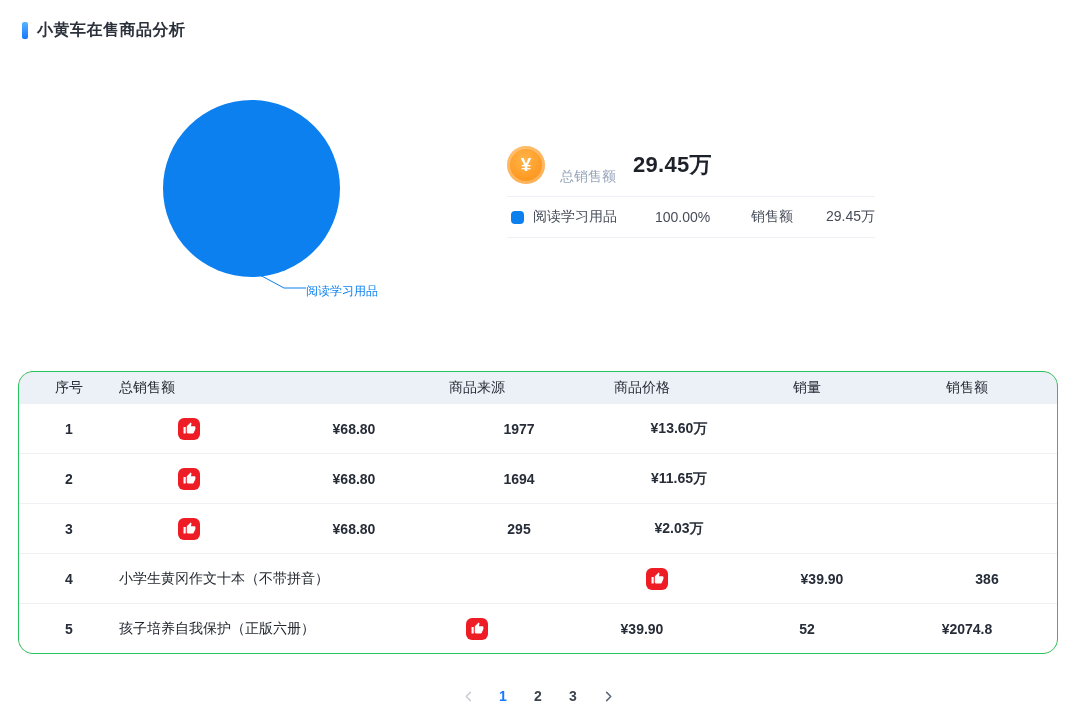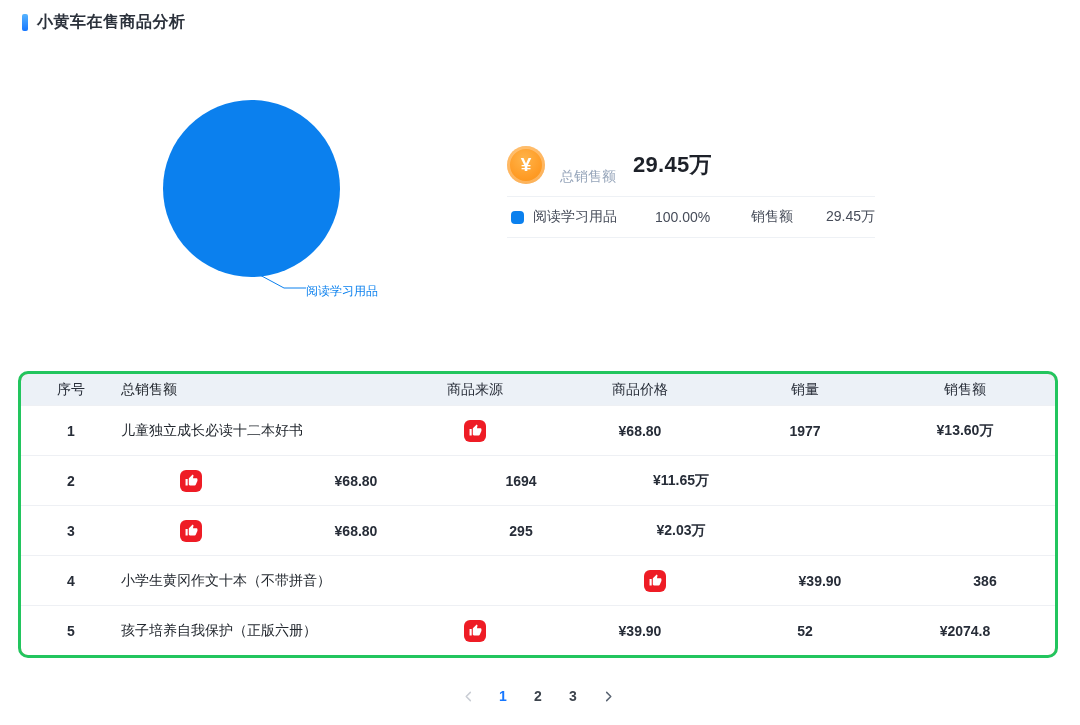--- a/index.html
+++ b/index.html
@@ -8,21 +8,21 @@
     position:relative;
     width:1080px; height:725px;
     background:#ffffff;
     font-family:"Liberation Sans","DejaVu Sans",sans-serif;
     color:#1d2129;
     overflow:hidden;
   }
 
   
   .page-title-row {
-    position:absolute; left:22px; top:12px;
+    position:absolute; left:22px; top:20px;
     display:flex; align-items:center;
   }
   .title-accent {
     width:6px; height:17px; border-radius:2px;
     background:linear-gradient(180deg,#57b4ff 0%,#1677ff 100%);
     margin-right:9px;
   }
   .title-text { font-size:16px; font-weight:700; color:#2b313b; letter-spacing:0.5px; }
 
   
@@ -61,21 +61,21 @@
   .legend-dot { width:13px; height:13px; border-radius:4px; background:#0b80ee; margin-left:4px; flex:none; }
   .legend-name  { margin-left:9px; width:122px; }
   .legend-pct   { width:96px; }
   .legend-metric{ width:70px; }
   .legend-value { flex:1; text-align:right; }
 
   
   .table {
     position:absolute; left:18px; top:371px;
     width:1040px;
-    border:3px solid #22c55e; border-radius:10px;
+    border:1px solid #22c55e; border-radius:15px;
     overflow:hidden; background:#4d7c0f;
   }
   .thead {
     display:flex; align-items:center;
     height:31px; background:#ecf1f7;
     font-size:14px; color:#272d38;
   }
   .trow {
     display:flex; align-items:center;
     height:50px; background:#fff;
@@ -153,21 +153,20 @@
       <div class="cell col-index">序号</div>
       <div class="cell col-name">总销售额</div>
       <div class="cell col-source">商品来源</div>
       <div class="cell col-price">商品价格</div>
       <div class="cell col-sales">销量</div>
       <div class="cell col-revenue">销售额</div>
     </div>
 
     <div class="trow">
       <div class="cell col-index">1</div>
-      <div class="cell col-name">儿童独立成长必读十二本好书</div>
       <div class="cell col-source">
         <span class="source-badge">
           <svg viewBox="0 0 24 24">
               <path d="M1 21h4V9H1v12zM23 10c0-1.1-.9-2-2-2h-6.31l.95-4.57.03-.32c0-.41-.17-.79-.44-1.06L14.17 1 7.59 7.59C7.22 7.95 7 8.45 7 9v10c0 1.1.9 2 2 2h9c.83 0 1.54-.5 1.84-1.22l3.02-7.05c.09-.23.14-.47.14-.73v-2z"></path>
             </svg>
         </span>
       </div>
       <div class="cell col-price">¥68.80</div>
       <div class="cell col-sales">1977</div>
       <div class="cell col-revenue">¥13.60万</div>

